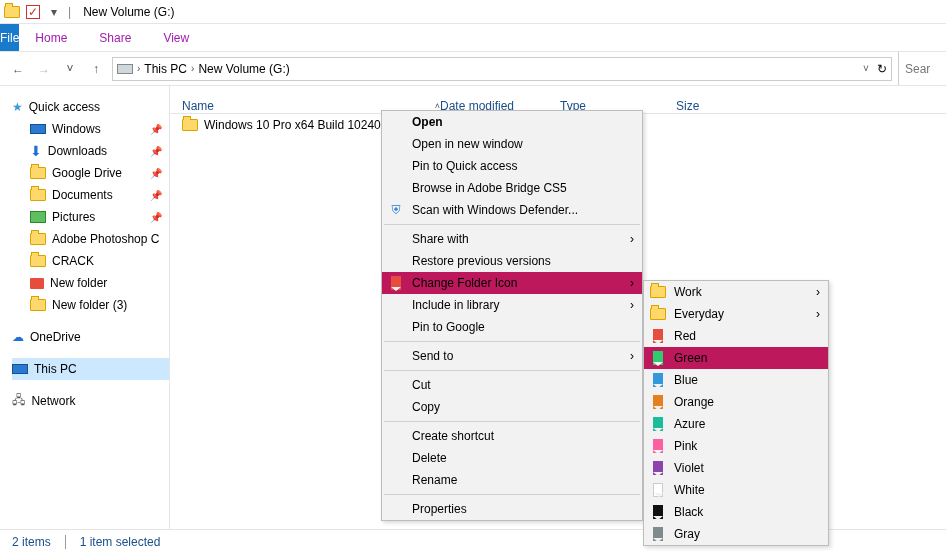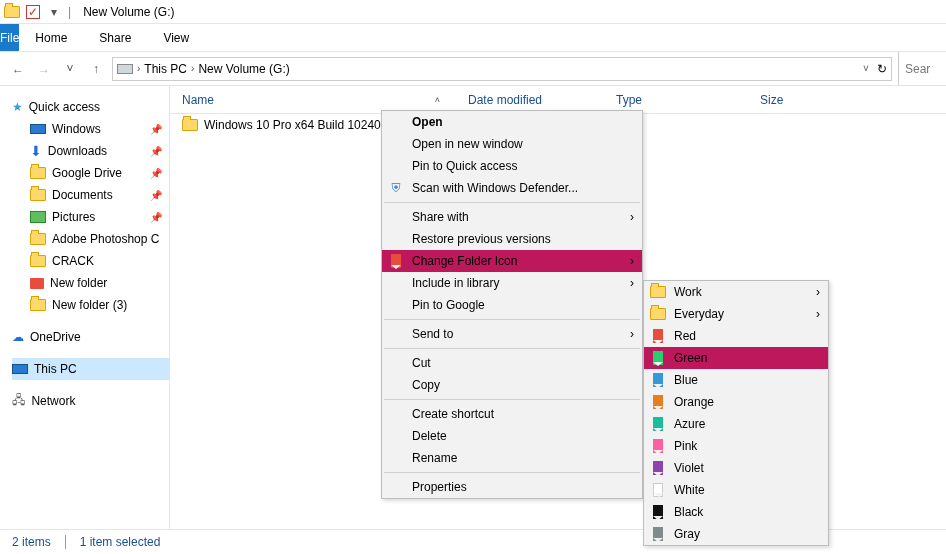--- a/index.html
+++ b/index.html
@@ -6,21 +6,21 @@
 body { background: #fff; color: #000; width: 946px; height: 554px; overflow: hidden; position: relative; }
 
 
 .titlebar { height: 24px; display: flex; align-items: center; padding: 0 4px; gap: 6px; border-bottom: 1px solid #e5e5e5; }
 .titlebar .qat-icon { width: 16px; height: 16px; display: flex; align-items: center; justify-content: center; }
 .titlebar .title { margin-left: 6px; }
 
 
 .ribbon { height: 28px; display: flex; align-items: stretch; border-bottom: 1px solid #e5e5e5; }
 .ribbon .file-tab { background: #1979ca; color: #ffffff; padding: 0 0; display: flex; align-items: center; }
-.ribbon .tab { padding: 0 16px; display: flex; align-items: center; color: #000000; }
+.ribbon .tab { padding: 0 16px; display: flex; align-items: center; color: #a21caf; }
 
 
 .navrow { height: 34px; display: flex; align-items: center; padding: 0 8px; gap: 6px; border-bottom: 1px solid #e5e5e5; }
 .nav-btn { width: 20px; height: 20px; display: flex; align-items: center; justify-content: center; color: #555; }
 .nav-btn.disabled { color: #bbb; }
 .addr { flex: 1; height: 24px; border: 1px solid #ccc; display: flex; align-items: center; padding: 0 4px; gap: 4px; }
 .addr-tail { margin-left: auto; display: flex; align-items: center; gap: 8px; }
 .search { width: 40px; border-left: 1px solid #ccc; height: 100%; display: flex; align-items: center; padding-left: 6px; color: #777; }
 
 
@@ -29,21 +29,21 @@
 
 .sidebar { width: 170px; border-right: 1px solid #e5e5e5; padding: 10px 0 10px 12px; overflow: hidden; }
 .sidebar .item { display: flex; align-items: center; height: 22px; gap: 6px; padding-right: 6px; white-space: nowrap; }
 .sidebar .indent { padding-left: 18px; }
 .sidebar .pin { margin-left: auto; color: #888; font-size: 10px; }
 .sidebar .section-gap { height: 10px; }
 .sidebar .selected { background: #cce8ff; }
 
 
 .files { flex: 1; position: relative; }
-.cols { display: flex; height: 28px; align-items: center; border-bottom: 1px solid #e5e5e5; color: #1a4e8a; padding-left: 12px; gap: 28px; }
+.cols { display: flex; height: 28px; align-items: flex-end; border-bottom: 1px solid #e5e5e5; color: #1a4e8a; padding-left: 12px; }
 .col-name { width: 258px; display: flex; align-items: center; gap: 6px; }
 .col-mod { width: 120px; }
 .col-type { width: 116px; }
 .col-size { width: 80px; }
 .row { display: flex; align-items: center; height: 22px; padding-left: 12px; }
 .row.sel { background: #cce8ff; }
 .row .cell-name { width: 258px; display: flex; align-items: center; gap: 6px; }
 
 
 .status { position: absolute; bottom: 0; left: 0; right: 0; height: 24px; display: flex; align-items: center; padding: 12px 12px; gap: 14px; color: #1a4e8a; border-top: 1px solid #e5e5e5; background: #fff; }
@@ -207,20 +207,23 @@
   <div class="mi bold">
       <span>Open</span>
     </div>
   <div class="mi">
       <span>Open in new window</span>
     </div>
   <div class="mi">
       <span>Pin to Quick access</span>
     </div>
   <div class="mi">
+      <span>Browse in Adobe Bridge CS5</span>
+    </div>
+  <div class="mi">
       <span class="ico" style="color:#2a7ad1;">⛨</span>
       <span>Scan with Windows Defender...</span>
     </div>
   <div class="sep"></div>
   <div class="mi">
       <span>Share with</span>
       <span class="arrow">›</span>
     </div>
   <div class="mi">
       <span>Restore previous versions</span>

